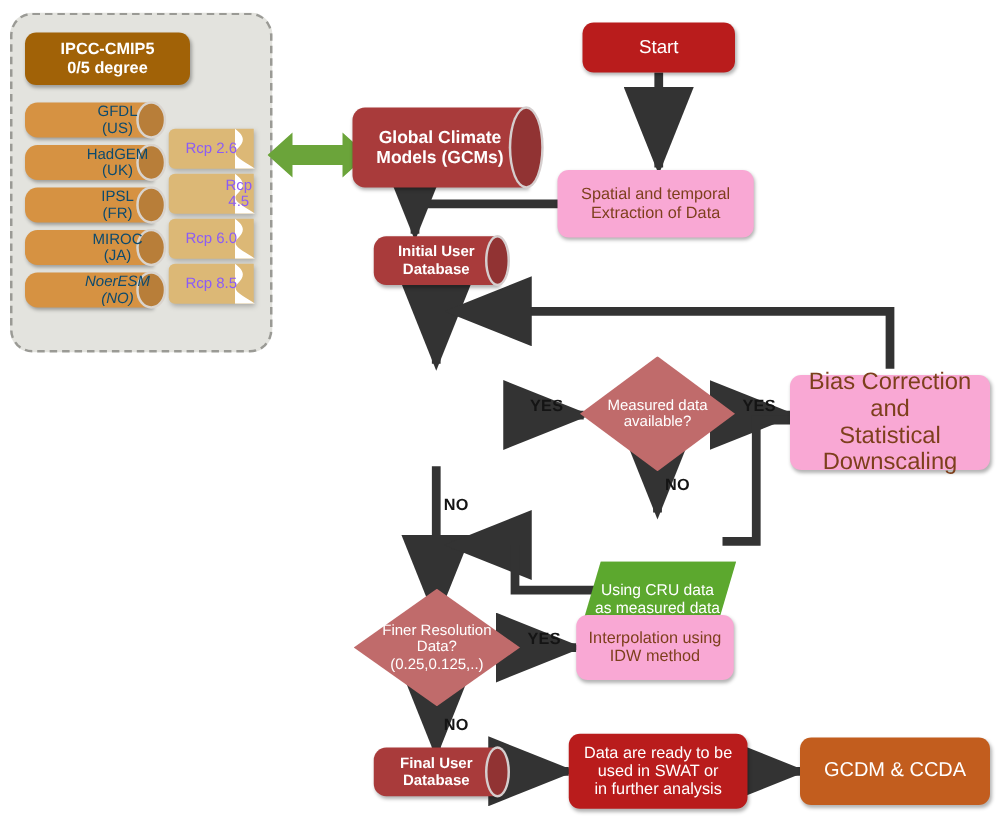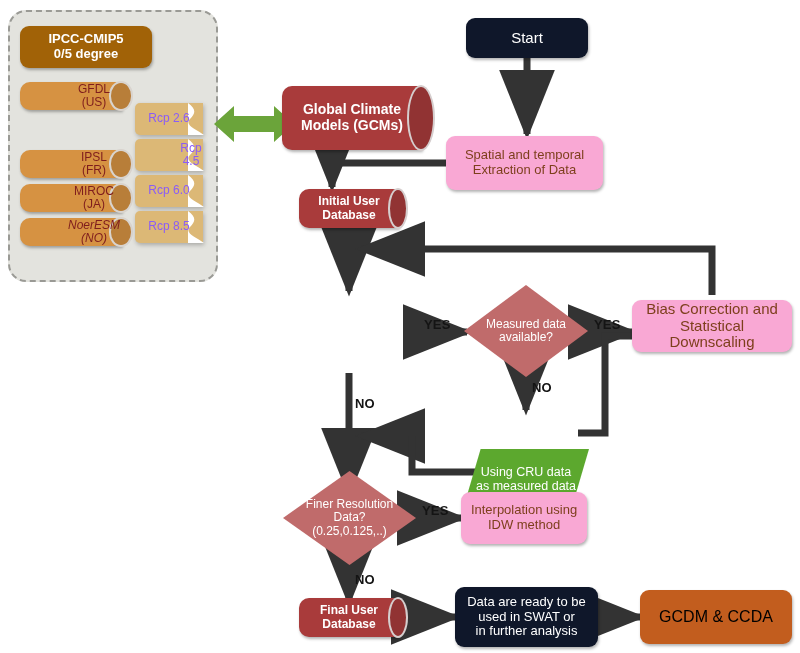--- a/index.html
+++ b/index.html
@@ -52,31 +52,31 @@
     box-sizing: border-box;
     z-index: 2;
   }
 
   
   .rrect {
     border-radius: 9px;
     box-shadow: 1px 2px 3px rgba(0,0,0,0.30);
   }
   .rrect.tan    { background: #f9a8d4; color: #7d3f1c; }
-  .rrect.blue   { background: #0f172a; color: #ffffff; }
-  .rrect.orange { background: #c25d1e; color: #000000; }
+  .rrect.blue   { background: #b91c1c; color: #ffffff; }
+  .rrect.orange { background: #c25d1e; color: #ffffff; }
   .rrect.brown  { background: #a16207; color: #ffffff; }
 
   
   .cyl {
     border-radius: 10px 0 0 10px;
     box-shadow: 1px 2px 3px rgba(0,0,0,0.30);
   }
   .cyl.red   { background: #a93b3b; color: #ffffff; }
-  .cyl.brown { background: #d69242; color: #7f1d1d; padding-left: 46px; }
+  .cyl.brown { background: #d69242; color: #0c4a6e; padding-left: 46px; }
   .cyl::after {
     
     content: "";
     position: absolute;
     top: -1px;
     right: -9%;
     width: 20%;
     height: calc(100% + 2px);
     border-radius: 50%;
     background: inherit;
@@ -201,20 +201,23 @@
   <div class="panel" style="left:8px; top:10px; width:210px; height:272px;"></div>
 
   <div class="node rrect brown" style="left:20px; top:26px; width:132px; height:42px; font-size:13px; font-weight:bold; z-index:11;">
     <span class="txt">IPCC-CMIP5
 0/5 degree</span>
   </div>
 
   <div class="node cyl brown small" style="left:20px; top:82px; width:102px; height:28px; font-size:12px; z-index:11;">
     <span class="txt">GFDL (US)</span>
   </div>
+  <div class="node cyl brown small" style="left:20px; top:116px; width:102px; height:28px; font-size:12px; z-index:11;">
+    <span class="txt">HadGEM (UK)</span>
+  </div>
   <div class="node cyl brown small" style="left:20px; top:150px; width:102px; height:28px; font-size:12px; z-index:11;">
     <span class="txt">IPSL (FR)</span>
   </div>
   <div class="node cyl brown small" style="left:20px; top:184px; width:102px; height:28px; font-size:12px; z-index:11;">
     <span class="txt">MIROC (JA)</span>
   </div>
   <div class="node cyl brown small" style="left:20px; top:218px; width:102px; height:28px; font-size:12px; z-index:11;font-style:italic;">
     <span class="txt">NoerESM (NO)</span>
   </div>
 
@@ -271,21 +274,21 @@
 Database</span>
   </div>
 
 
   <div class="node diamond" style="left:464px; top:285px; width:124px; height:92px; font-size:12px;">
     <div class="shape"></div>
     <span class="txt">Measured data
 available?</span>
   </div>
 
-  <div class="node rrect tan" style="left:632px; top:300px; width:160px; height:52px; font-size:15px;">
+  <div class="node rrect tan" style="left:632px; top:300px; width:160px; height:76px; font-size:19px;">
     <span class="txt">Bias Correction and
 Statistical Downscaling</span>
   </div>
 
   <div class="node para" style="left:463px; top:405px; width:126px; height:60px; font-size:12.5px;margin-top:44px;">
     <div class="shape"></div>
     <span class="txt">Using CRU data
 as measured data</span>
   </div>
 

